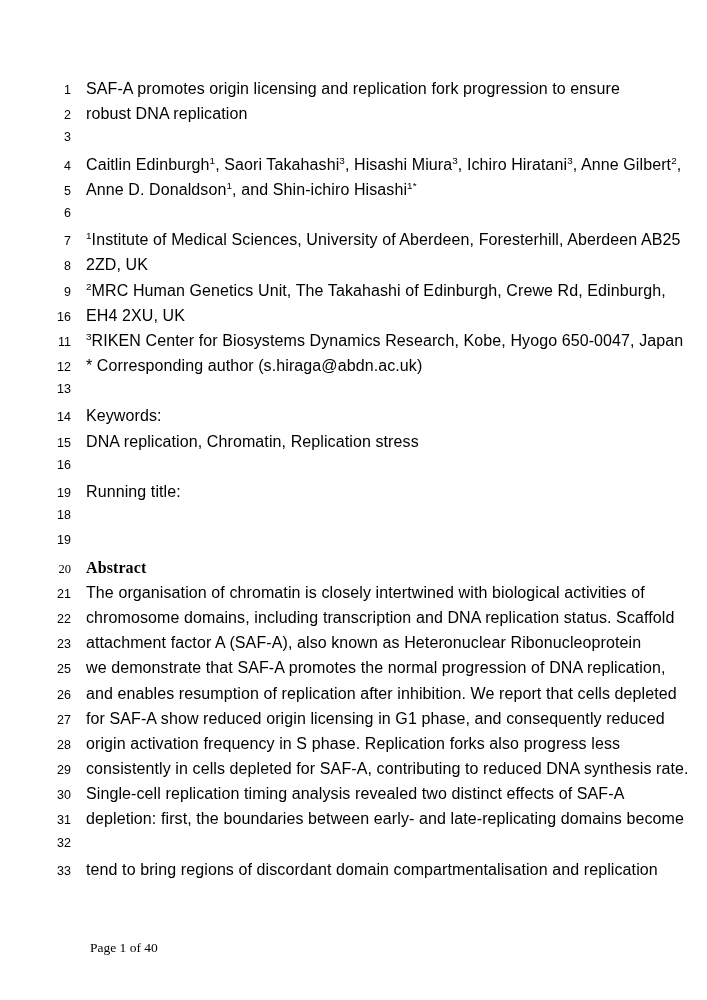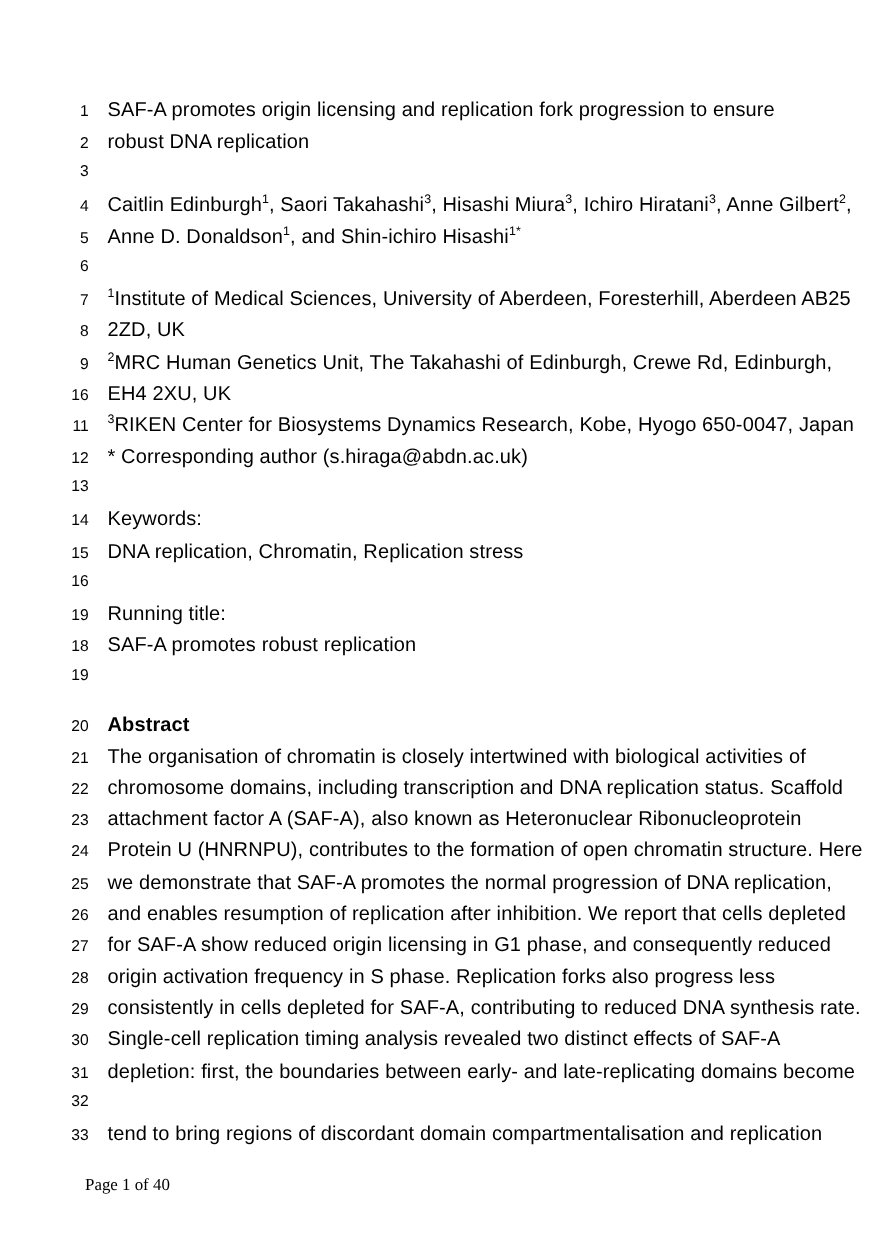--- a/index.html
+++ b/index.html
@@ -21,21 +21,21 @@
     top: 80px;
     left: 0;
     right: 20px;
   }
   .line-row {
     display: flex;
     align-items: baseline;
     height: 25.2px;
   }
   .line-row.gap-before {
-    margin-top: 13px;
+    font-family: Liberation Serif, serif;
   }
   .line-num {
     flex: 0 0 71px;
     width: 71px;
     text-align: right;
     font-size: 12.5px;
     color: #000000;
   }
   .line-text {
     padding-left: 15px;
@@ -47,21 +47,21 @@
   .line-row.bold .line-text {
     font-weight: bold;
   }
   .sup {
     vertical-align: super;
     font-size: 0.62em;
     line-height: 0;
   }
   .footer {
     position: absolute;
-    left: 68px;
+    left: 90px;
     top: 940px;
     font-family: "Liberation Serif", serif;
     font-size: 13.5px;
     color: #000000;
   }
 </style>
 </head>
 <body>
 
 <div class="page">
@@ -129,45 +129,40 @@
       <div class="line-row">
         <span class="line-num">16</span>
         <span class="line-text"><span></span></span>
       </div>
       <div class="line-row">
         <span class="line-num">19</span>
         <span class="line-text"><span>Running title:</span></span>
       </div>
       <div class="line-row">
         <span class="line-num">18</span>
-        <span class="line-text"><span>SAF-A promotes robust replication</span></span>
       </div>
       <div class="line-row">
         <span class="line-num">19</span>
         <span class="line-text"><span></span></span>
       </div>
       <div class="line-row bold gap-before">
         <span class="line-num">20</span>
         <span class="line-text"><span>Abstract</span></span>
       </div>
       <div class="line-row">
         <span class="line-num">21</span>
         <span class="line-text"><span>The organisation of chromatin is closely intertwined with biological activities of</span></span>
       </div>
       <div class="line-row">
         <span class="line-num">22</span>
         <span class="line-text"><span>chromosome domains, including transcription and DNA replication status. Scaffold</span></span>
       </div>
       <div class="line-row">
         <span class="line-num">23</span>
         <span class="line-text"><span>attachment factor A (SAF-A), also known as Heteronuclear Ribonucleoprotein</span></span>
-      </div>
-      <div class="line-row">
-        <span class="line-num">24</span>
-        <span class="line-text"><span>Protein U (HNRNPU), contributes to the formation of open chromatin structure. Here</span></span>
       </div>
       <div class="line-row">
         <span class="line-num">25</span>
         <span class="line-text"><span>we demonstrate that SAF-A promotes the normal progression of DNA replication,</span></span>
       </div>
       <div class="line-row">
         <span class="line-num">26</span>
         <span class="line-text"><span>and enables resumption of replication after inhibition. We report that cells depleted</span></span>
       </div>
       <div class="line-row">

